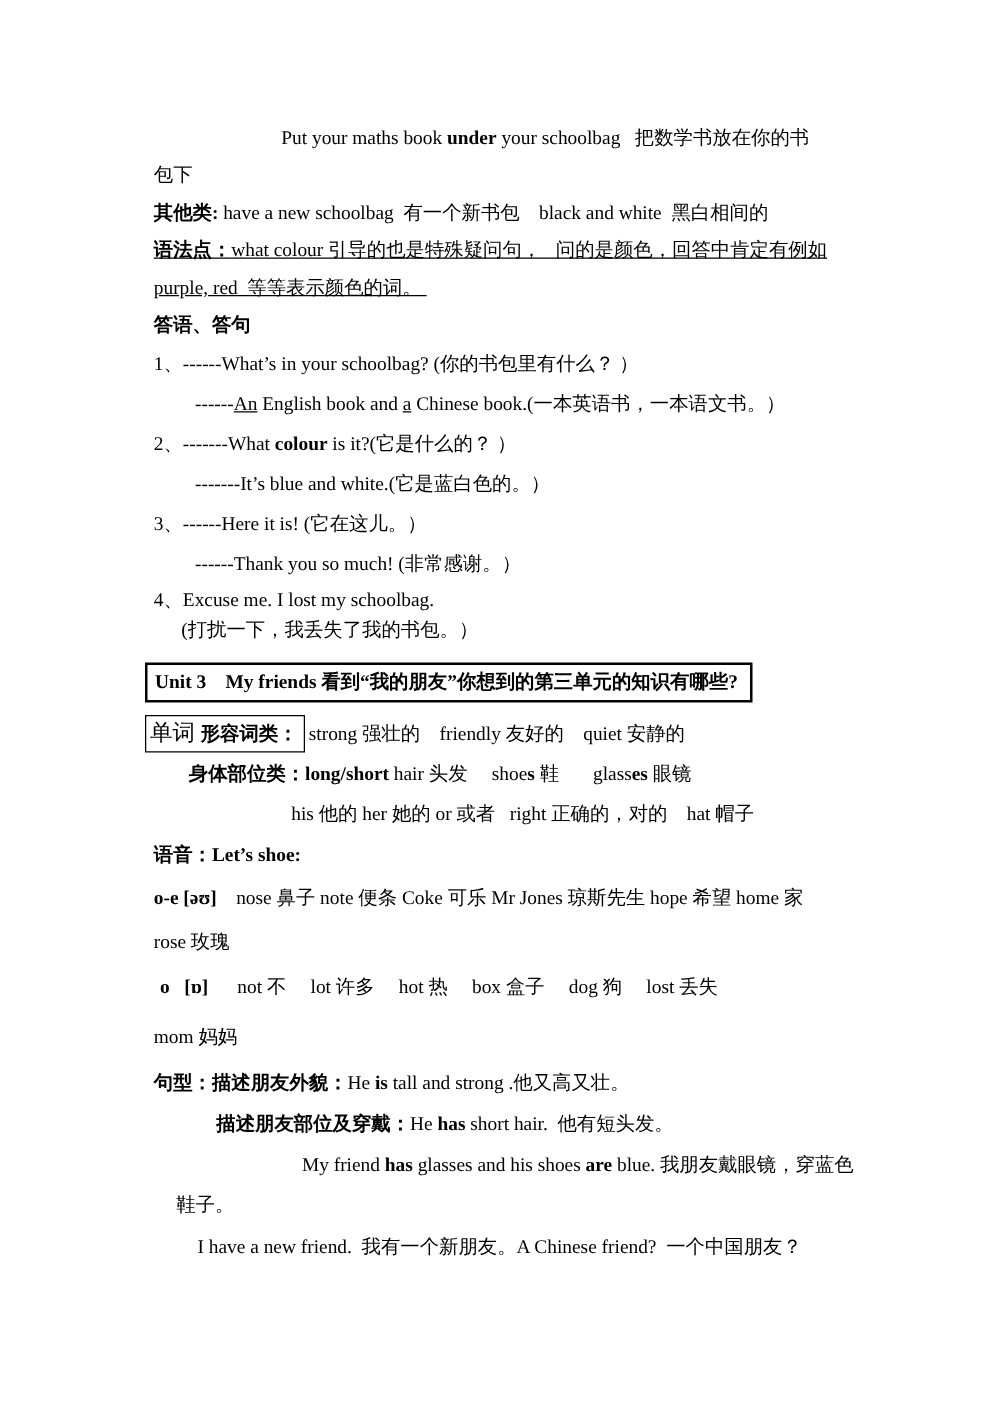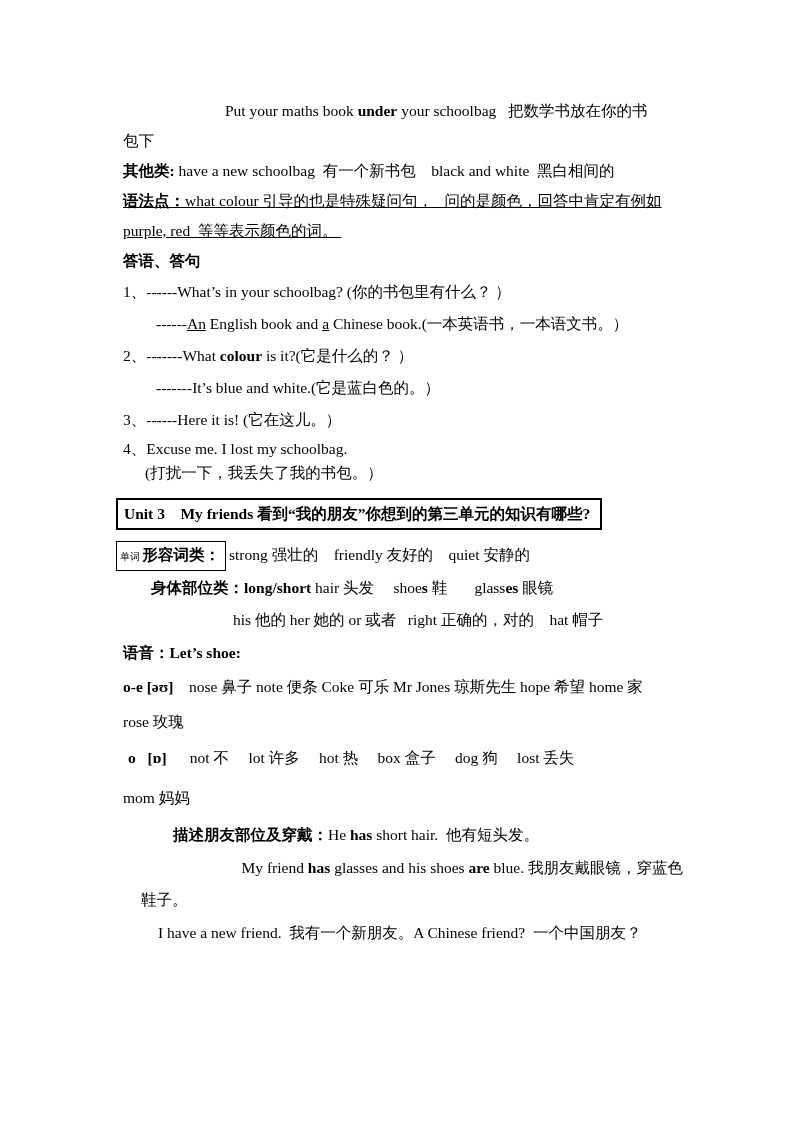--- a/index.html
+++ b/index.html
@@ -8,21 +8,21 @@
   .page {
     width: 793px; height: 873px;
     padding: 96px 110px 20px 123px;
     font-family: "Liberation Serif", "DejaVu Serif", serif;
     font-size: 15.5px; color: #000;
     background: #ffffff;
   }
   p { margin: 0; line-height: 30px; white-space: pre-wrap; }
   .b { font-weight: bold; }
   .u { text-decoration: underline; }
-  .sm { font-size: 10px; }
+  .sm { font-size: 18px; }
   .lh22 { line-height: 22px; }
   .lh26 { line-height: 26px; }
   .lh32 { line-height: 32px; }
   .lh33 { line-height: 33px; }
   .lh36 { line-height: 36px; }
   .lh40 { line-height: 40px; }
   .mt14 { margin-top: 14px; }
   .mt10 { margin-top: 10px; }
   .ml-7 { margin-left: -7px; }
   .ind5   { padding-left: 5px; }
@@ -59,20 +59,21 @@
   <p class="lh32"><span>1、------What’s in your schoolbag? (你的书包里有什么？ ）</span></p>
 
   <p class="lh32 ind33"><span>------</span><span class="u">An</span><span> English book and </span><span class="u">a</span><span> Chinese book.(一本英语书，一本语文书。）</span></p>
 
   <p class="lh32"><span>2、-------What </span><span class="b">colour</span><span> is it?(它是什么的？ ）</span></p>
 
   <p class="lh32 ind33"><span>-------It’s blue and white.(它是蓝白色的。）</span></p>
 
   <p class="lh32"><span>3、------Here it is! (它在这儿。）</span></p>
 
+  <p class="lh32 ind33"><span>------Thank you so much! (非常感谢。）</span></p>
 
   <p class="lh26"><span>4、Excuse me. I lost my schoolbag.</span></p>
 
   <p class="lh22 ind22"><span>(打扰一下，我丢失了我的书包。）</span></p>
 
   <p class="mt14 ml-7"><span class="unitbox b">Unit 3　My friends 看到“我的朋友”你想到的第三单元的知识有哪些?</span></p>
 
   <p class="mt10 ml-7"><span class="wordbox"><span class="sm">单词 </span><span class="b">形容词类：</span></span><span>strong 强壮的    friendly 友好的    quiet 安静的</span></p>
 
   <p class="lh33 ind28"><span class="b">身体部位类：</span><span class="b">long/short</span><span> hair 头发     shoe</span><span class="b">s</span><span> 鞋       glass</span><span class="b">es</span><span> 眼镜</span></p>
@@ -82,20 +83,21 @@
   <p class="lh33"><span class="b">语音：Let’s shoe:</span></p>
 
   <p class="lh36"><span class="b">o-e [əʊ]</span><span>    nose 鼻子 note 便条 Coke 可乐 Mr Jones 琼斯先生 hope 希望 home 家</span></p>
 
   <p class="lh33"><span>rose 玫瑰</span></p>
 
   <p class="lh40 ind5"><span class="b">o   [ɒ]</span><span>      not 不     lot 许多     hot 热     box 盒子     dog 狗     lost 丢失</span></p>
 
   <p class="lh40"><span>mom 妈妈</span></p>
 
+  <p class="lh33"><span class="b">句型：描述朋友外貌：</span><span>He </span><span class="b">is</span><span> tall and strong .他又高又壮。</span></p>
 
   <p class="lh33 ind50"><span class="b">描述朋友部位及穿戴：</span><span>He </span><span class="b">has</span><span> short hair.  他有短头发。</span></p>
 
   <p class="lh33 ind95"><span>My friend </span><span class="b">has</span><span> glasses and his shoes </span><span class="b">are</span><span> blue. 我朋友戴眼镜，穿蓝色</span></p>
 
   <p class="lh32 ind18"><span>鞋子。</span></p>
 
   <p class="lh33 ind35"><span>I have a new friend.  我有一个新朋友。A Chinese friend?  一个中国朋友？</span></p>
 
 </div>

